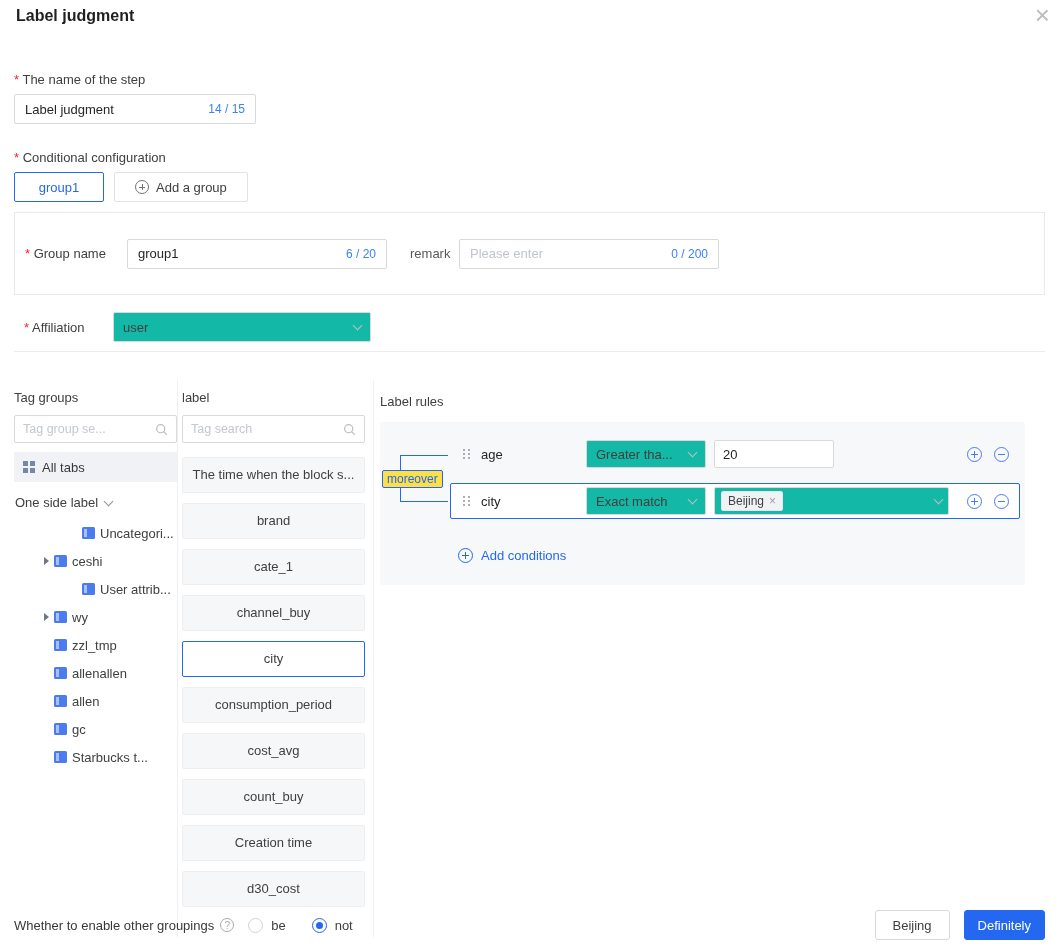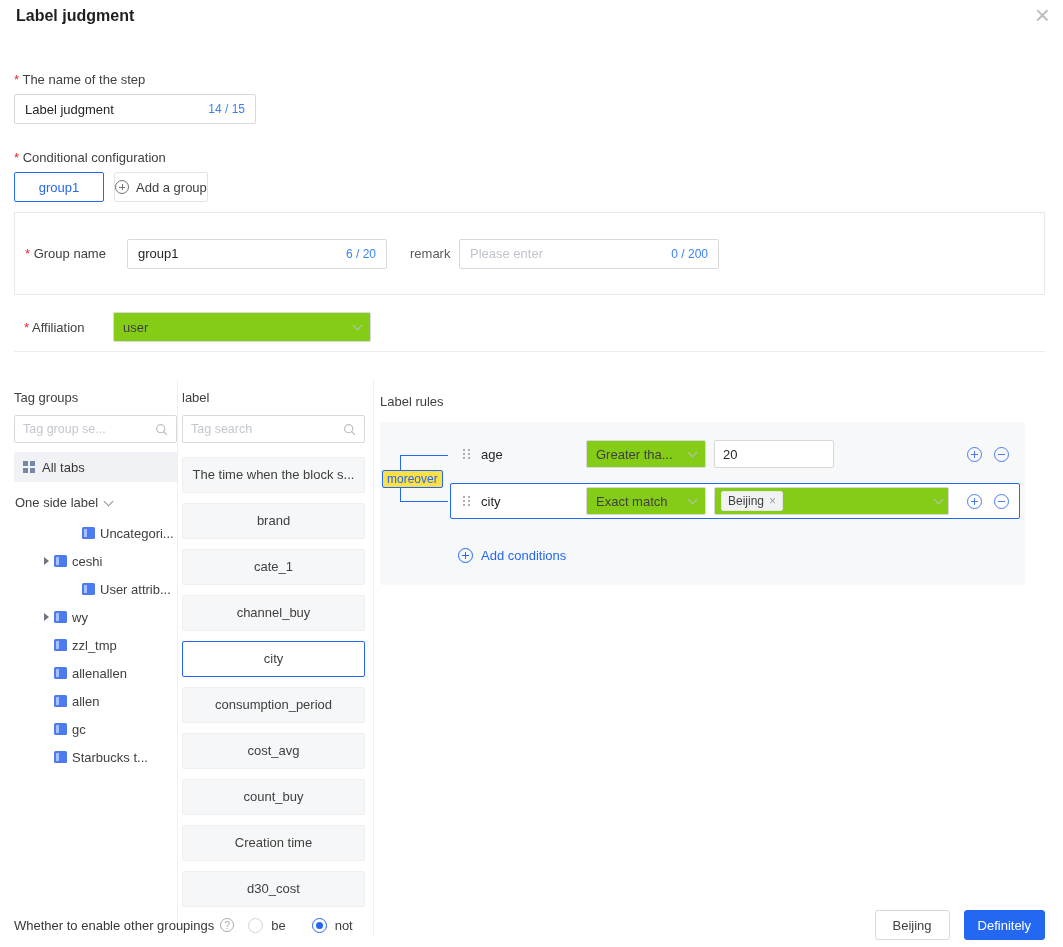--- a/index.html
+++ b/index.html
@@ -13,33 +13,33 @@
   .lbl-step{left:14px;top:72px}
   .lbl-cond{left:14px;top:150px}
   .input-box{display:flex;align-items:center;border:1px solid #d9d9d9;border-radius:2px;background:#fff;padding:0 10px;gap:6px}
   .input-box input{flex:1;min-width:0;border:0;outline:0;background:transparent;font-size:13px;color:#262626}
   .input-box input::placeholder{color:#c0c4cc}
   .counter{color:#3b82f6;font-size:12px;white-space:nowrap;flex:none}
   .step-input{position:absolute;left:14px;top:94px;width:242px;height:30px}
   .tabs{position:absolute;left:14px;top:172px;display:flex;gap:10px}
   .tab{min-width:90px;height:30px;border:1px solid #d9d9d9;border-radius:2px;display:flex;align-items:center;justify-content:center;padding:0 12px;cursor:pointer;color:#404040;background:#fff}
   .tab[data-active="true"]{border-color:#2468F2;color:#2468F2}
-  .add-group{height:30px;border:1px solid #e3e3e3;border-radius:2px;display:flex;align-items:center;gap:7px;padding:0 0;cursor:pointer;background:#fff;color:#404040}
+  .add-group{height:30px;border:1px solid #e3e3e3;border-radius:2px;display:flex;align-items:center;gap:7px;padding:0 20px;cursor:pointer;background:#fff;color:#404040}
   .add-group .cicon{color:#737373;width:14px;height:14px}
   .cicon{display:inline-block;width:15px;height:15px;border:1px solid currentColor;border-radius:50%;position:relative;flex:none;cursor:pointer}
   .cicon::before{content:"";position:absolute;left:3px;right:3px;top:50%;height:1px;background:currentColor;margin-top:-0.5px}
   .cicon.plus::after{content:"";position:absolute;top:3px;bottom:3px;left:50%;width:1px;background:currentColor;margin-left:-0.5px}
   .group-box{position:absolute;left:14px;top:212px;width:1031px;height:83px;border:1px solid #e9e9e9;display:flex;align-items:center;padding:0 10px}
   .gname-label{width:102px;flex:none}
   .gname-input{width:260px;height:30px;flex:none}
   .remark-label{margin-left:23px;width:49px;flex:none;color:#595959}
   .remark-input{width:260px;height:30px;flex:none}
   .affiliation{position:absolute;left:14px;top:303px;width:1031px;height:49px;border-bottom:1px solid #ececec;display:flex;align-items:center;padding:0 10px}
   .aff-label{width:89px;flex:none}
-  .select{height:30px;border:1px solid #d9d9d9;border-radius:2px;background:#84cc16;display:flex;align-items:center;padding:0 9px;gap:6px;cursor:pointer}
+  .select{height:30px;border:1px solid #d9d9d9;border-radius:2px;background:#14b8a6;display:flex;align-items:center;padding:0 9px;gap:6px;cursor:pointer}
   .sel-text{flex:1;min-width:0;overflow:hidden;white-space:nowrap;text-overflow:ellipsis;color:#404040}
   .aff-select{width:258px;flex:none}
   .chev{width:7px;height:7px;border-right:1.4px solid #b9bfc9;border-bottom:1.4px solid #b9bfc9;transform:rotate(45deg);margin-top:-3px;flex:none}
   .col{position:absolute;top:380px}
   .col-tags{left:14px;width:164px;height:557px;border-right:1px solid #f0f0f0}
   .col-tags .inner{width:163px}
   .col-labels{left:182px;width:192px;height:557px;border-right:1px solid #f0f0f0}
   .col-labels .inner{width:183px}
   .col-title{margin-top:10px;color:#404040}
   .search-box{margin-top:10px;height:28px;border:1px solid #d9d9d9;border-radius:2px;display:flex;align-items:center;padding:0 8px;gap:20px;background:#fff}

